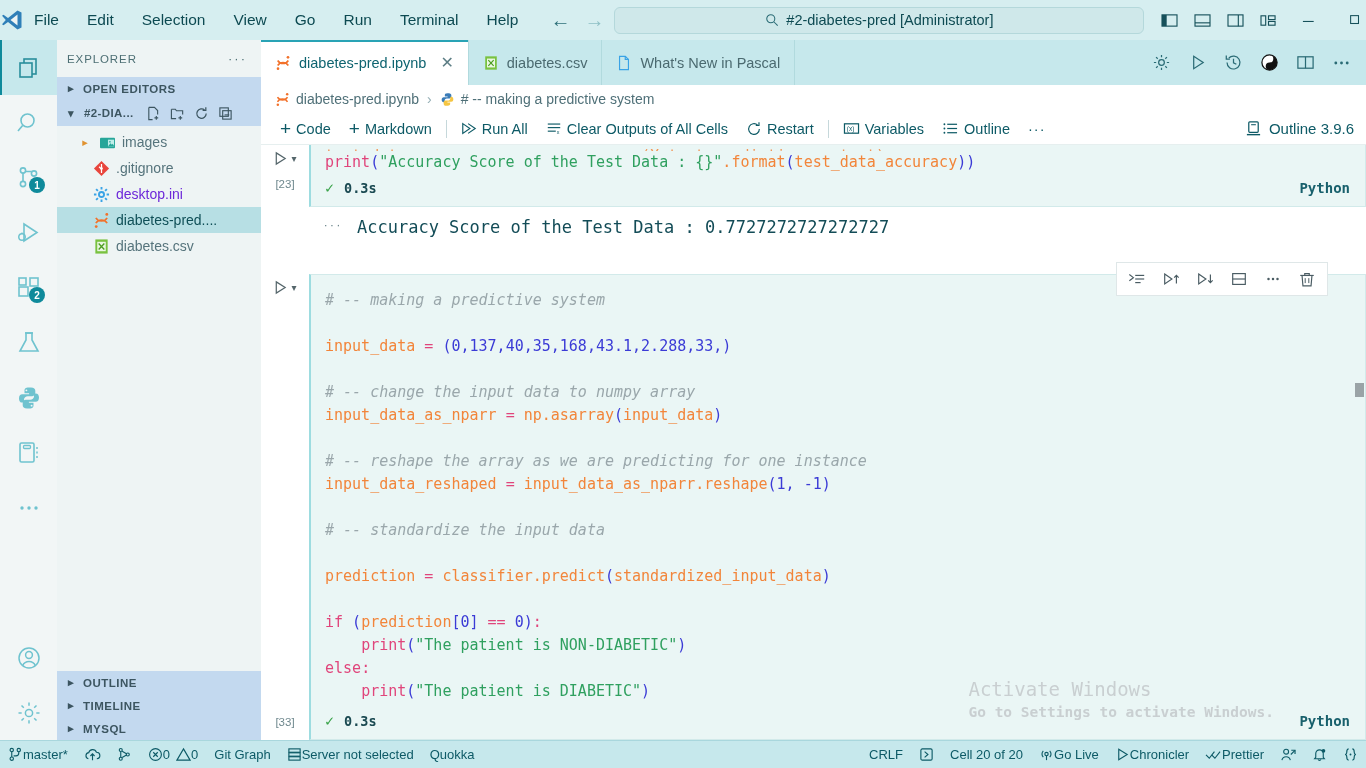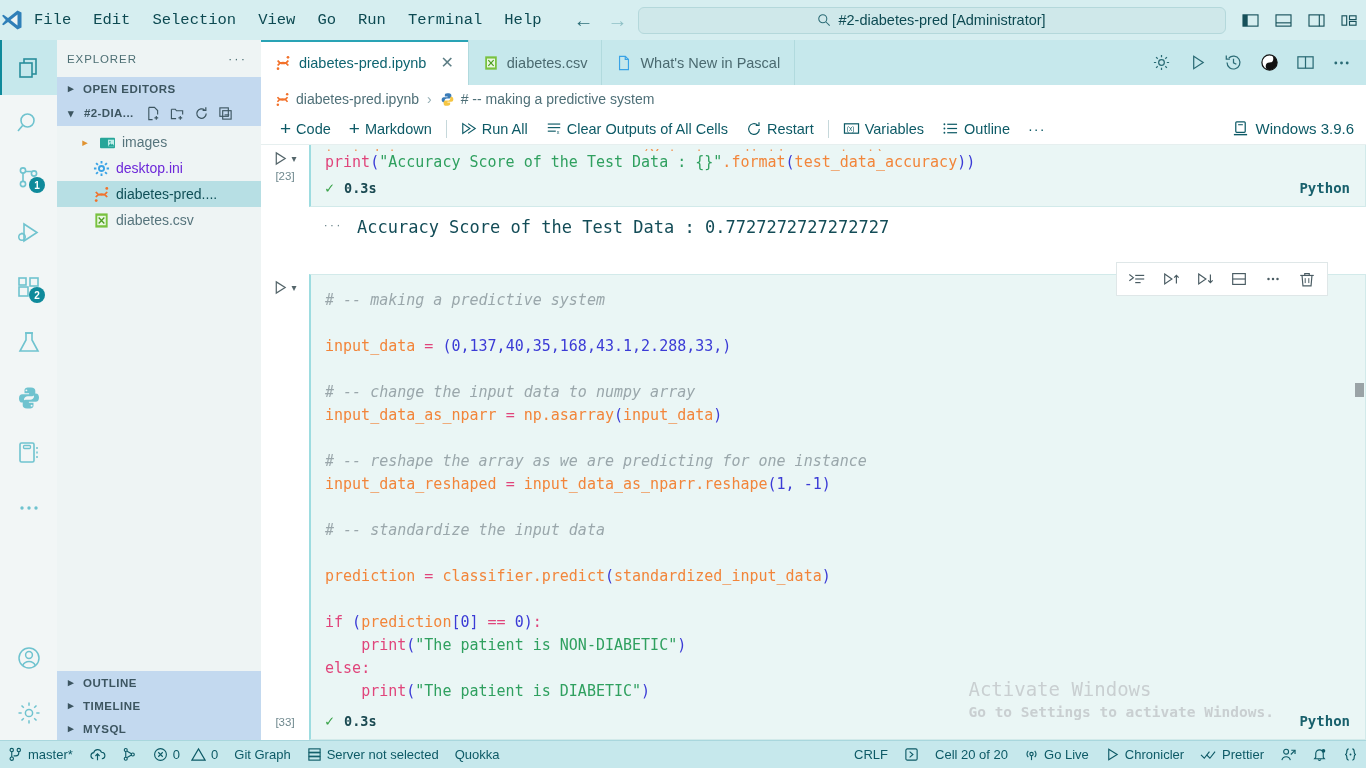--- a/index.html
+++ b/index.html
@@ -12,30 +12,30 @@
   .app { width: 1366px; height: 768px; display: flex; flex-direction: column; background: #d9eef0; }
 
   
   .titlebar {
     height: 40px; flex: 0 0 40px;
     background: #d6eef0;
     display: flex; align-items: center;
     position: relative;
   }
   .vscode-logo { width: 46px; display: flex; align-items: center; justify-content: center; }
-  .menu { display: flex; align-items: center; gap: 2px; font-family: Liberation Mono, monospace; }
+  .menu { display: flex; align-items: center; gap: 8px; }
   .menu-item {
     padding: 4px 10px; font-size: 15.5px; color: #0d4a52; white-space: nowrap;
   }
   .navbtns { display: flex; align-items: center; margin-left: 22px; gap: 14px; }
   .navarrow { font-size: 20px; line-height: 1; color: #2d6f78; }
   .navarrow.dim { color: #8fc0c6; }
   .searchwrap { flex: 1; display: flex; justify-content: center; padding: 0 10px; }
   .searchbox {
-    width: 588px; height: 27px; border: 1px solid #b4d8db; border-radius: 6px;
+    width: 530px; height: 27px; border: 1px solid #b4d8db; border-radius: 6px;
     background: #cfe8ea;
     display: flex; align-items: center; justify-content: center; gap: 7px;
     font-size: 14.5px; color: #0d4a52;
   }
   .win-icons { display: flex; align-items: center; gap: 3px; padding-right: 2px; }
   .layout-icon, .wbtn {
     width: 30px; height: 28px; display: flex; align-items: center; justify-content: center;
     color: #16505a;
   }
   .wbtn { width: 44px; height: 34px; font-size: 15px; }
@@ -129,21 +129,21 @@
   .nb {
     flex: 1; min-height: 0; position: relative; overflow: hidden;
     background: #ffffff; display: flex; flex-direction: column;
   }
   .cellrow { display: flex; position: relative; }
   .gutter {
     width: 48px; flex: 0 0 48px; display: flex; flex-direction: column;
     align-items: center; padding-top: 6px; font-size: 11.5px; color: #70898f;
   }
   .runbtn { display: flex; align-items: center; gap: 3px; color: #55666b; }
-  .execcount { margin-top: 4px; font-size: 11.5px; color: #6f888e; }
+  .execcount { margin-top: 12px; font-size: 11.5px; color: #6f888e; }
   .cellbody { flex: 1; min-width: 0; }
   .codebox {
     background: #eaf6f5; border: 1px solid #d2eaea; border-left: 2px solid #9ddce0;
     font-family: "DejaVu Sans Mono", monospace; font-size: 15px; line-height: 23px;
     padding: 6px 0 0 0; overflow: hidden;
   }
   .codebox.clipped { border-top: none; }
   .cline { padding: 0 14px; white-space: pre; }
   .cline.cut { height: 6px; overflow: hidden; opacity: .85; }
   .statusline {
@@ -195,21 +195,21 @@
     position: absolute; right: 2px; top: 238px; width: 9px; height: 14px;
     background: #9aa3a6;
   }
 
   
   .statusbar {
     height: 28px; flex: 0 0 28px; background: #c6e8ec;
     display: flex; align-items: center; font-size: 13px; color: #0d5a66;
     border-top: 1px solid #a9d7dd;
   }
-  .sbi { display: flex; align-items: center; gap: 5px; padding: 0 8px; height: 28px; white-space: nowrap; }
+  .sbi { display: flex; align-items: center; padding: 0 8px; height: 28px; white-space: nowrap; }
   .sb-right { margin-left: auto; display: flex; align-items: center; }
 
   svg { display: block; }
 </style>
 </head>
 <body>
 
 <div class="app">
 
   <div class="titlebar">
@@ -415,20 +415,30 @@
             <svg width="17" height="15" viewBox="0 0 18 16">
                 <rect x="1" y="3" width="16" height="11" rx="1" fill="#26a699"></rect>
                 <rect x="9.5" y="5" width="6.5" height="7" fill="#bfeee9"></rect>
                 <circle cx="11.6" cy="7.2" r="0.9" fill="#26a699"></circle>
                 <path d="M9.8 11.8l2.4-3 1.4 1.6 1-1.1 1.4 2.5z" fill="#26a699"></path>
               </svg>
           </span>
           <span class="fname">images</span>
         </div>
 
+        <div class="tree-row" style="padding-left:36px">
+          <span>
+            <svg width="17" height="17" viewBox="0 0 18 18">
+                <path d="M9 1 L17 9 L9 17 L1 9 Z" fill="#e8453c"></path>
+                <path d="M9 4.2v4.2M9 9.6v4.2M6.4 7.2l2.2 2.2" stroke="#fff" stroke-width="1.3"></path>
+                <circle cx="9" cy="9" r="1.4" fill="#fff"></circle>
+              </svg>
+          </span>
+          <span class="fname">.gitignore</span>
+        </div>
 
         <div class="tree-row dim" style="padding-left:36px">
           <span>
             <svg width="17" height="17" viewBox="0 0 18 18">
                 <circle cx="9" cy="9" r="2.7" fill="none" stroke="#3aa3e6" stroke-width="2"></circle>
                 <path d="M9 1v2.6M9 14.4V17M1 9h2.6M14.4 9H17M3.3 3.3l1.9 1.9M12.8 12.8l1.9 1.9M14.7 3.3l-1.9 1.9M5.2 12.8l-1.9 1.9" stroke="#3aa3e6" stroke-width="2"></path>
               </svg>
           </span>
           <span class="fname">desktop.ini</span>
         </div>
@@ -637,21 +647,21 @@
           <span style="letter-spacing:1px">···</span>
         </div>
         <div class="tb-right">
           <span style="margin-right:7px">
             <svg width="17" height="17" viewBox="0 0 18 18">
                 <rect x="4" y="2" width="10" height="11" rx="1" fill="none" stroke="#0d5a66" stroke-width="1.3"></rect>
                 <line x1="2" y1="15.5" x2="16" y2="15.5" stroke="#0d5a66" stroke-width="1.5"></line>
                 <line x1="6.5" y1="5" x2="11.5" y2="5" stroke="#0d5a66" stroke-width="1.1"></line>
               </svg>
           </span>
-          <span style="font-size:15px">Windows 3.9.6</span>
+          <span style="font-size:15px">Outline 3.9.6</span>
         </div>
       </div>
 
       <div class="nb">
 
         <div class="celltoolbar">
           <div class="ctb">
             <svg width="18" height="16" viewBox="0 0 20 16">
                 <path d="M1.5 3 L6 6.5 L1.5 10" fill="none" stroke="#4a5c63" stroke-width="1.3"></path>
                 <line x1="8" y1="4" x2="18" y2="4" stroke="#4a5c63" stroke-width="1.3"></line>

